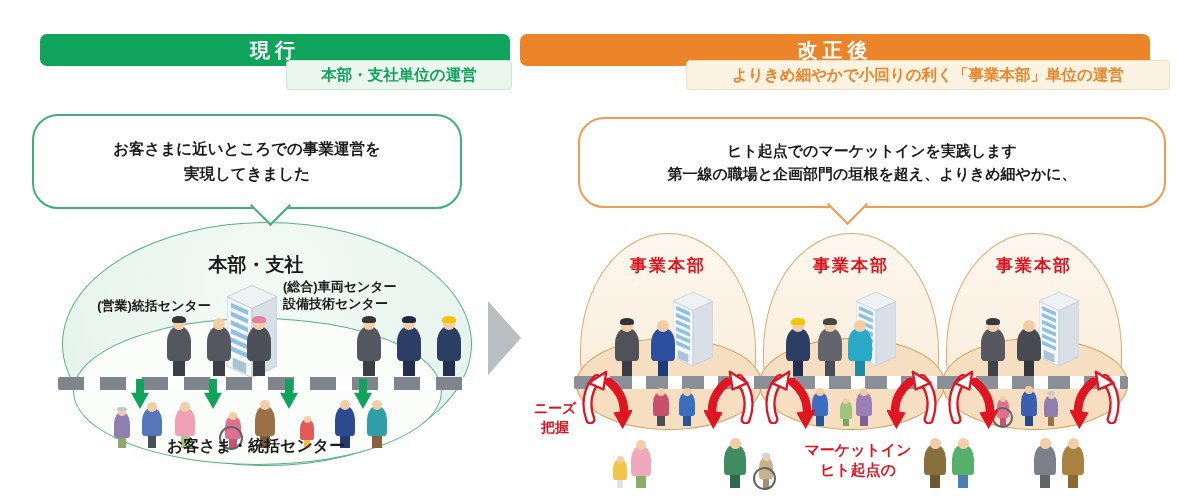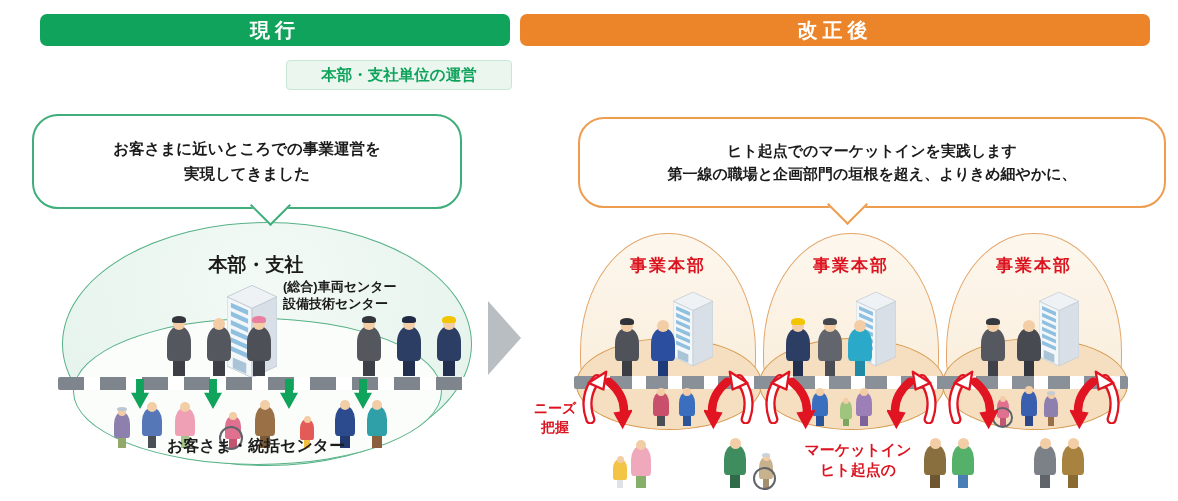--- a/index.html
+++ b/index.html
@@ -1,21 +1,21 @@
 <!DOCTYPE html>
 <html><head>
 <meta charset="utf-8">
 <style>
   html,body{margin:0;padding:0;background:#ffffff;}
   .stage{position:relative;width:1178px;height:501px;background:#ffffff;
          font-family:"Liberation Sans","DejaVu Sans",sans-serif;color:#1b1b1b;overflow:hidden;}
 
   
   .hdr{position:absolute;height:32px;border-radius:7px;color:#fff;font-weight:bold;font-size:20px;
-       display:flex;align-items:center;justify-content:center;letter-spacing:5px;}
+       display:flex;align-items:center;justify-content:center;letter-spacing:5px;margin-top:20px;}
   .hdr.green{left:40px;top:14px;width:470px;background:#0fa35c;}
   .hdr.orange{left:520px;top:14px;width:630px;background:#ec8429;}
 
   
   .badge{position:absolute;top:60px;height:28px;border-radius:4px;display:flex;align-items:center;
          justify-content:center;font-weight:bold;font-size:15.5px;white-space:nowrap;}
   .badge.green{left:286px;width:224px;background:#eaf6ee;border:1px solid #c9e7d6;color:#0fa35c;}
   .badge.orange{left:686px;width:482px;background:#fdf3e2;border:1px solid #f2ddba;color:#ec8429;}
 
   
@@ -84,36 +84,38 @@
 </style>
 </head>
 <body>
 
 <div class="stage">
 
   <div class="hdr green">現行</div>
   <div class="hdr orange">改正後</div>
 
   <div class="badge green">本部・支社単位の運営</div>
+  <div class="badge orange">よりきめ細やかで小回りの利く「事業本部」単位の運営</div>
 
   <div class="bubble green">
     <span>お客さまに近いところでの事業運営を</span>
     <span>実現してきました</span>
   </div>
   <div class="tail green"></div>
 
   <div class="bubble orange">
     <span>ヒト起点でのマーケットインを実践します</span>
     <span>第一線の職場と企画部門の垣根を超え、よりきめ細やかに、</span>
   </div>
   <div class="tail orange"></div>
 
   <div class="big-ellipse"></div>
   <div class="inner-ellipse"></div>
   <div class="org-title">本部・支社</div>
+  <div class="lab-left">(営業)統括センター</div>
   <div class="lab-right">
     <div>(総合)車両センター</div>
     <div>設備技術センター</div>
   </div>
   <div class="left-bld">
       <svg viewBox="0 0 52 96" xmlns="http://www.w3.org/2000/svg">
         <path d="M26 0 L52 12 L26 24 L0 12 Z" fill="#eef2f5" stroke="#c3ccd4" stroke-width="1"></path>
         <path d="M0 12 L26 24 L26 96 L0 84 Z" fill="#f4f7f9" stroke="#c3ccd4" stroke-width="1"></path>
         <path d="M26 24 L52 12 L52 84 L26 96 Z" fill="#d9dfe6" stroke="#c3ccd4" stroke-width="1"></path>
         <path d="M4 18 L22 26 L22 31 L4 23 Z" fill="#8fc0e0"></path>

